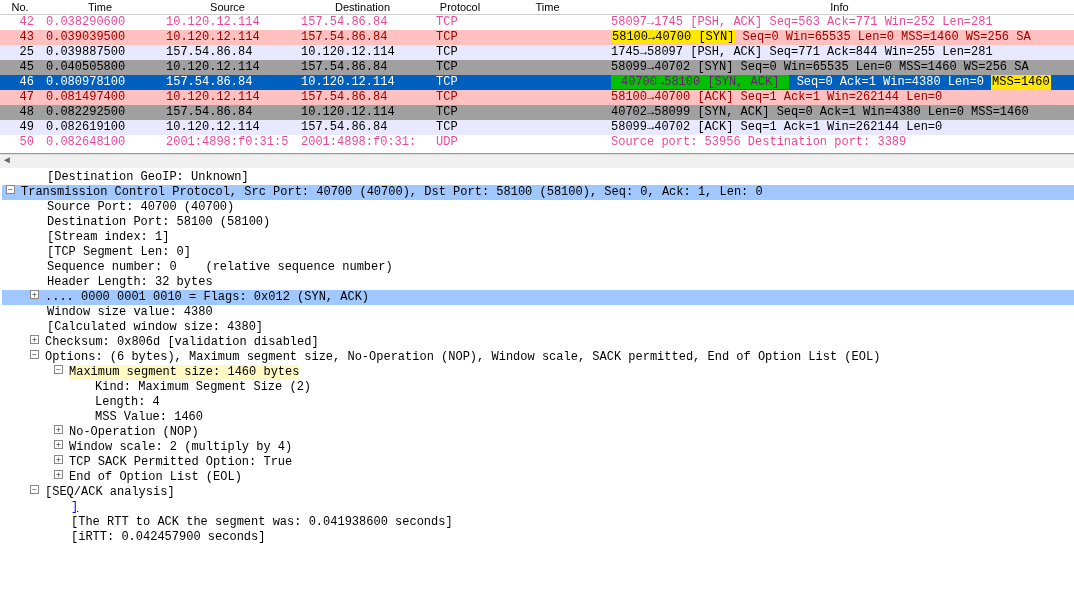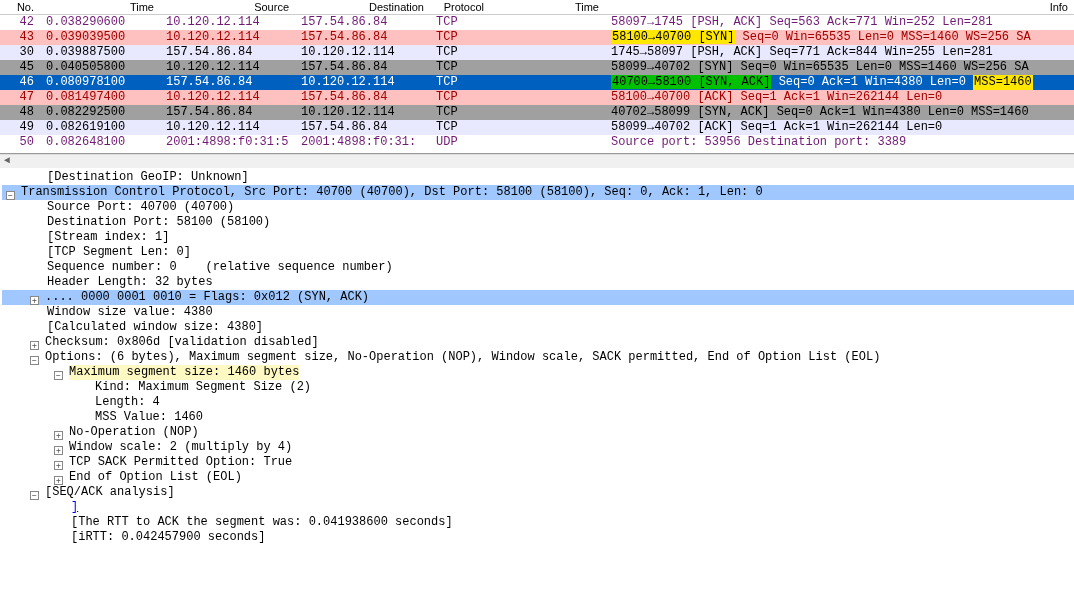--- a/index.html
+++ b/index.html
@@ -1,44 +1,44 @@
 <!DOCTYPE html>
 <html><head>
 <meta charset="utf-8">
 <style>
   * { box-sizing: border-box; margin: 0; padding: 0; }
   html, body { width: 1074px; height: 606px; overflow: hidden; font-family: Consolas, 'Courier New', monospace; font-size: 12px; background: #fff; color: #000; }
   
   .top-pane { height: 154px; overflow: hidden; border-bottom: 1px solid #999; background: #fff; }
   .packet-table { width: 100%; border-collapse: collapse; table-layout: fixed; }
-  .packet-table th { text-align: right; background: #fff; border-bottom: 1px solid #ccc; padding: 1px 6px; font-weight: normal; font-family: 'Segoe UI', Tahoma, sans-serif; font-size: 11px; color: #000; white-space: nowrap; overflow: hidden; }
+  .packet-table th { text-align: center; background: #fff; border-bottom: 1px solid #ccc; padding: 1px 6px; font-weight: normal; font-family: 'Segoe UI', Tahoma, sans-serif; font-size: 11px; color: #000; white-space: nowrap; overflow: hidden; }
   .packet-table td { padding: 0 6px; white-space: nowrap; overflow: hidden; height: 15px; line-height: 15px; }
   .col-no { width: 40px; text-align: right; }
   .col-time { width: 120px; }
   .col-src { width: 135px; }
   .col-dst { width: 135px; }
   .col-proto { width: 60px; }
   .col-time2 { width: 115px; }
   .col-info { width: auto; }
   
-  .row-faded { background: #fff; color: #701a75; }
+  .row-faded { background: #fff; color: #ec4899; }
   .row-pink { background: #ffc0c0; color: #a00000; }
   .row-gray { background: #a0a0a0; color: #000; }
   .row-blue-sel { background: #0060c0; color: #fff; }
   .row-lavender { background: #e8e8ff; color: #000; }
   
   .hl-yellow { background: #ffe700; color: #000; padding: 0 1px; }
-  .hl-green { background: #00c000; color: #000000; padding: 0 1px; }
+  .hl-green { background: #00c000; color: #701a75; padding: 0 10px; }
   .hl-yellow-green { background: #ffe700; color: #000; padding: 12px 1px; }
   
   .scroll-hint { height: 14px; background: #f0f0f0; border-top: 1px solid #ddd; position: relative; }
   .scroll-hint .arrow { position: absolute; left: 4px; top: 0; font-size: 10px; color: #666; }
   
   .bottom-pane { height: 438px; overflow: auto; background: #fff; padding: 2px 0 2px 2px; }
-  .tree-line { white-space: pre; line-height: 15px; height: 15px; padding-left: 4px; display: flex; align-items: flex-end; }
+  .tree-line { white-space: pre; line-height: 15px; height: 15px; padding-left: 4px; display: flex; align-items: flex-start; }
   .tree-indent0 { padding-left: 4px; }
   .tree-indent1 { padding-left: 28px; }
   .tree-indent2 { padding-left: 52px; }
   .tree-indent3 { padding-left: 76px; }
   
   .exp-box { display: inline-block; width: 9px; height: 9px; border: 1px solid #888; background: #fff; font-size: 8px; line-height: 7px; text-align: center; margin-right: 6px; color: #555; flex-shrink: 0; cursor: pointer; font-family: monospace; }
   .exp-spacer { display: inline-block; width: 17px; flex-shrink: 0; }
   
   .line-hl-blue { background: #a0c8ff; }
   .text-hl-yellow { background: #fef9c3; }
@@ -73,21 +73,21 @@
         <tr class="row-pink">
           <td class="col-no">43</td>
           <td class="col-time">0.039039500</td>
           <td class="col-src">10.120.12.114</td>
           <td class="col-dst">157.54.86.84</td>
           <td class="col-proto">TCP</td>
           <td class="col-time2"></td>
           <td class="col-info"><span class="hl-yellow">58100→40700 [SYN]</span> Seq=0 Win=65535 Len=0 MSS=1460 WS=256 SA</td>
         </tr>
         <tr class="row-lavender">
-          <td class="col-no">30</td>
+          <td class="col-no">25</td>
           <td class="col-time">0.039887500</td>
           <td class="col-src">157.54.86.84</td>
           <td class="col-dst">10.120.12.114</td>
           <td class="col-proto">TCP</td>
           <td class="col-time2"></td>
           <td class="col-info">1745→58097 [PSH, ACK] Seq=771 Ack=844 Win=255 Len=281</td>
         </tr>
         <tr class="row-gray">
           <td class="col-no">45</td>
           <td class="col-time">0.040505800</td>

